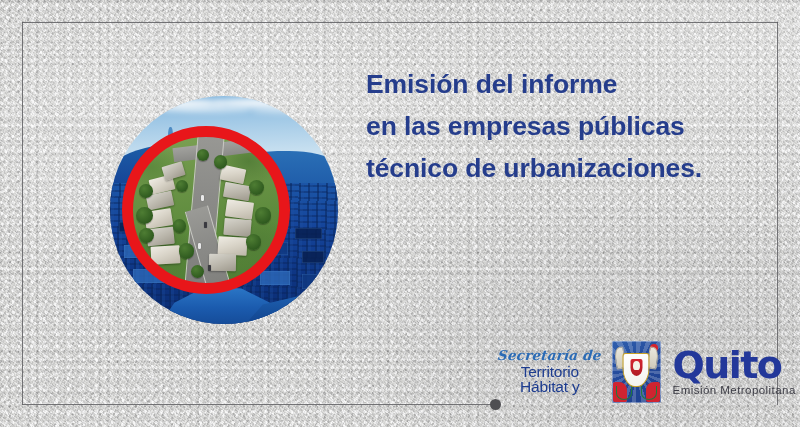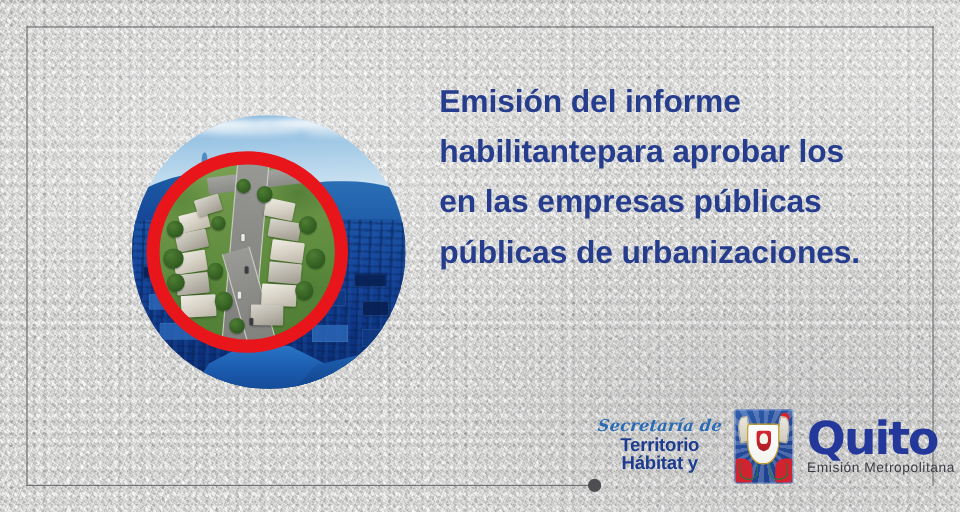--- a/index.html
+++ b/index.html
@@ -209,21 +209,21 @@
   #secretaria-logo { text-align:center; color:#1d3c8f; line-height:1; }
   #sec-script {
     font-family:"DejaVu Serif", serif;
     font-style:italic; font-weight:bold;
     font-size:13.5px; color:#2b6bb5;
     letter-spacing:.2px;
     transform:skewX(-6deg);
     margin-bottom:1px;
   }
   .sec-line {
-    font-weight:bold; font-size:15.5px; line-height:15.5px;
+    font-weight:normal; font-size:15.5px; line-height:15.5px;
     color:#1d3c8f; letter-spacing:-.2px;
   }
 
   
   #coat-of-arms {
     position:relative; width:49px; height:62px;
     background:linear-gradient(150deg,#2f5fae 0%, #24499a 45%, #1d3f8c 100%);
     border-radius:2px;
     overflow:hidden;
     box-shadow:0 0 0 1px rgba(255,255,255,.35) inset;
@@ -374,23 +374,22 @@
       <div class="car d" style="left:49%; top:58%;"></div>
       <div class="car" style="left:45%; top:72%;"></div>
       <div class="car d" style="left:51%; top:86%;"></div>
     </div>
 
     <div id="red-ring"></div>
   </div>
 
   <div id="headline">
     <span class="ln">Emisión del informe</span>
-    <span class="ln">habilitantepara aprobar los</span>
     <span class="ln">en las empresas públicas</span>
-    <span class="ln">públicas de urbanizaciones.</span>
+    <span class="ln">técnico de urbanizaciones.</span>
   </div>
 
   <div id="logo-bar">
 
     <div id="secretaria-logo">
       <div id="sec-script">Secretaría de</div>
       <div class="sec-line">Territorio</div>
       <div class="sec-line">Hábitat y</div>
     </div>
 

